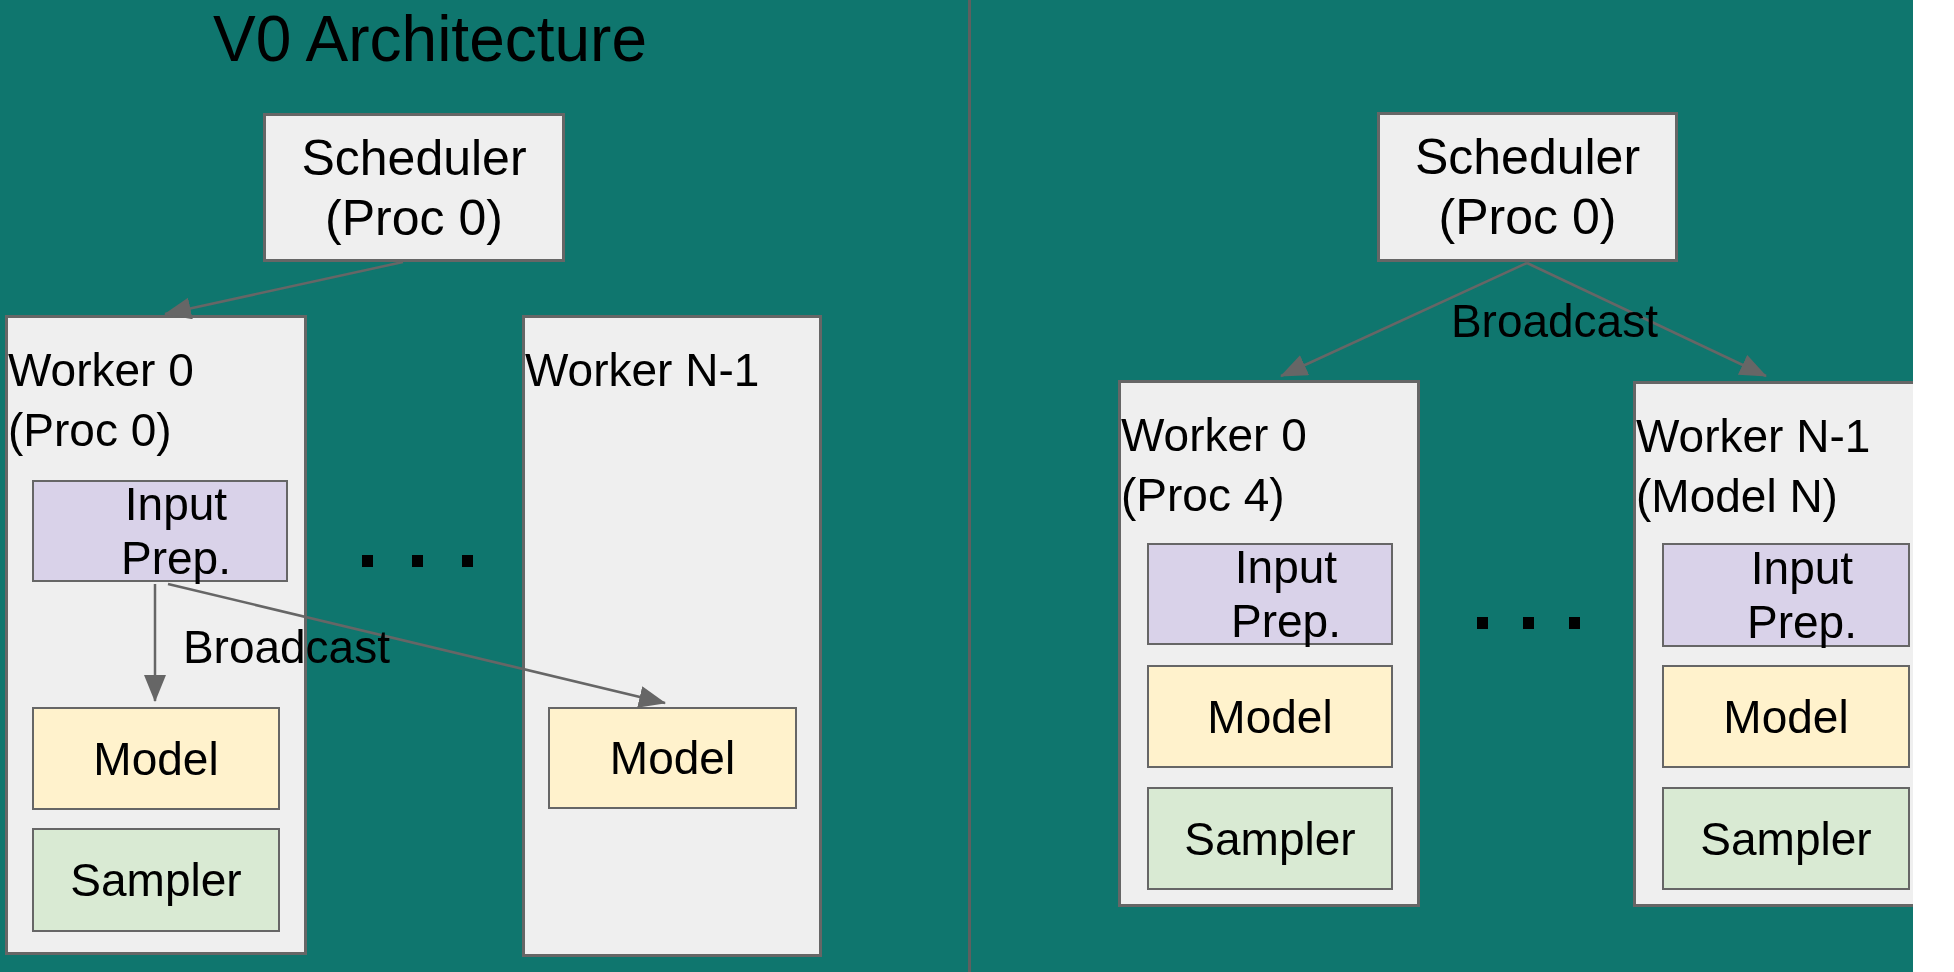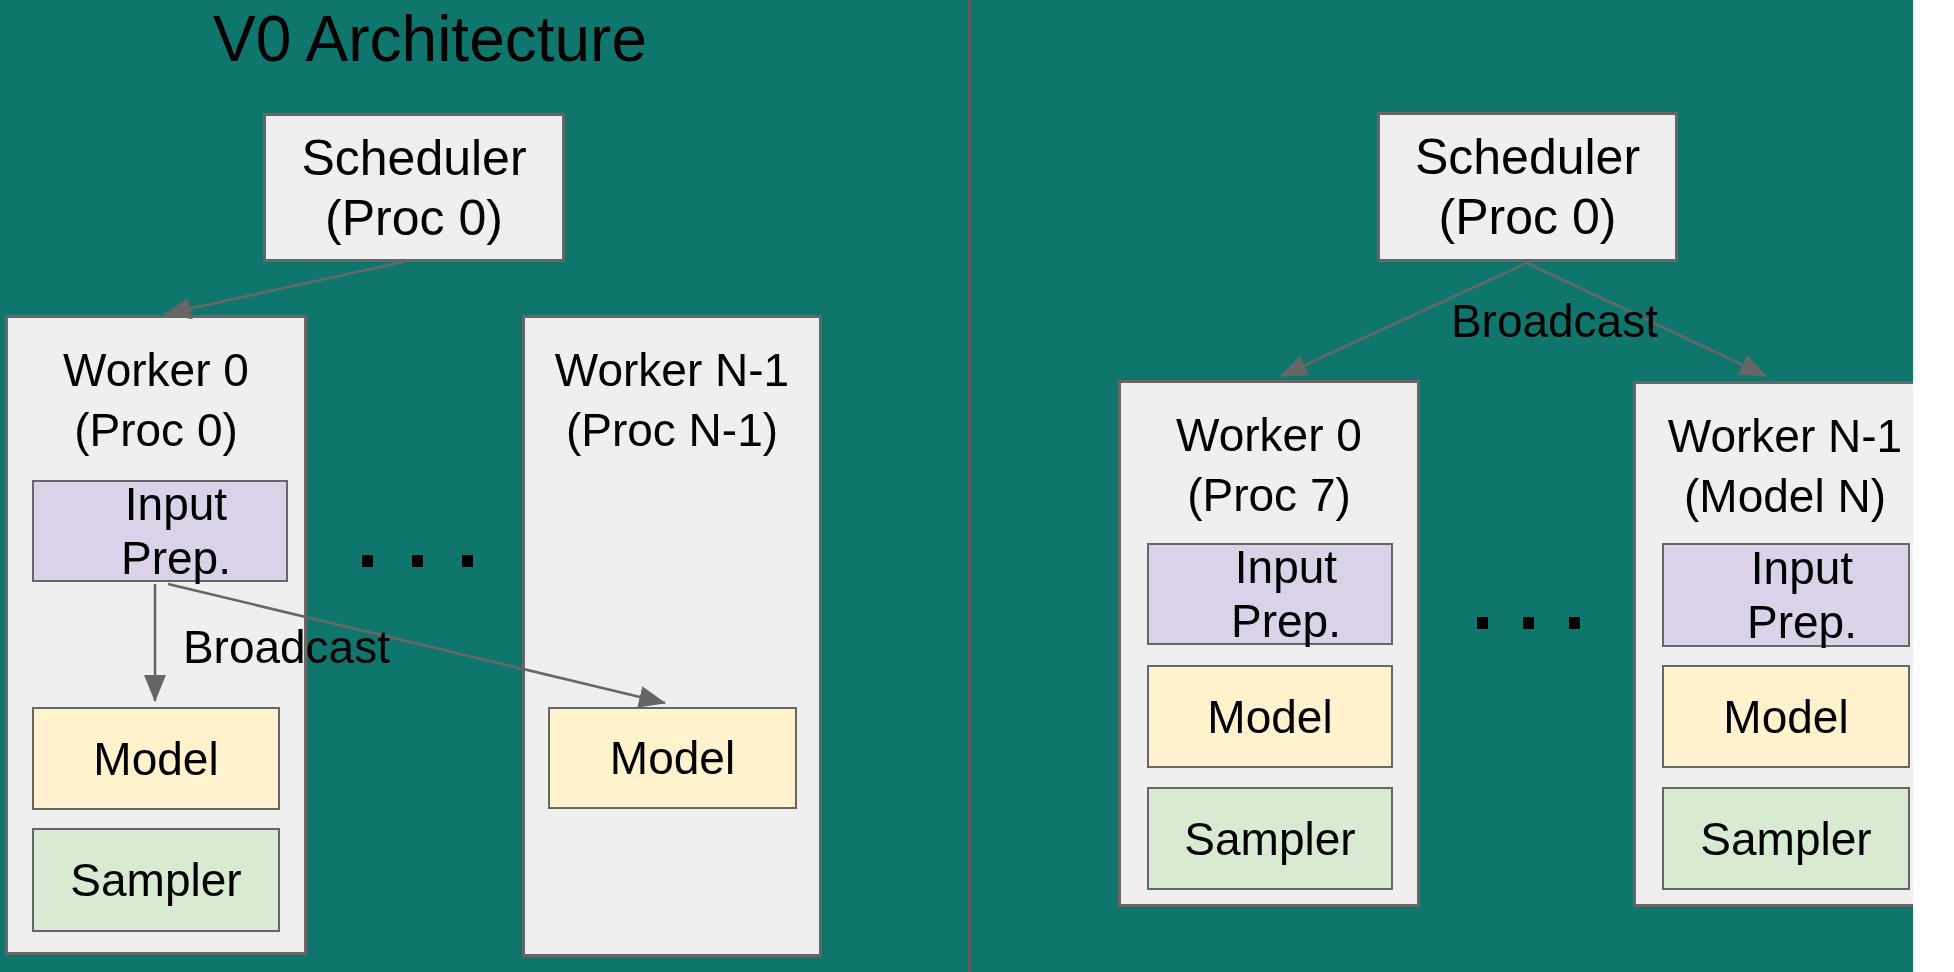--- a/index.html
+++ b/index.html
@@ -30,21 +30,20 @@
     flex-direction:column;
     justify-content:center;
     align-items:center;
     font-size:50px;
     line-height:60px;
     text-align:center;
   }
   .wlabel{
     position:absolute;
     left:0;right:0;top:22px;
-    text-align:center;
     font-size:46px;
     line-height:60px;
   }
   .inner{
     position:absolute;
     border:2px solid var(--border_gray,#666666);
     box-sizing:border-box;
     display:flex;
     align-items:center;
     justify-content:center;
@@ -113,21 +112,20 @@
       <span>Model</span>
     </div>
     <div class="inner green" style="left:24px;top:510px;width:248px;height:104px;">
       <span>Sampler</span>
     </div>
   </div>
 
   <div class="gbox" style="left:522px;top:315px;width:300px;height:642px;">
     <div class="wlabel">
       <div>Worker N-1</div>
-      <div>(Proc N-1)</div>
     </div>
     <div class="inner yellow" style="left:23px;top:389px;width:249px;height:102px;">
       <span>Model</span>
     </div>
   </div>
 
   <div class="dots" style="left:362px;top:555px;gap:39px;" aria-label="...">
     <span></span>
       <span></span>
       <span></span>
@@ -141,21 +139,21 @@
   <div class="gbox sched" style="left:1377px;top:112px;width:301px;height:150px;">
     <div>Scheduler</div>
     <div>(Proc 0)</div>
   </div>
 
   <div class="blabel" style="left:1398px;top:298px;width:260px;">Broadcast</div>
 
   <div class="gbox" style="left:1118px;top:380px;width:302px;height:527px;">
     <div class="wlabel">
       <div>Worker 0</div>
-      <div>(Proc 7)</div>
+      <div>(Proc 4)</div>
     </div>
     <div class="inner purple" style="left:26px;top:160px;width:246px;height:102px;">
       <span>Input Prep.</span>
     </div>
     <div class="inner yellow" style="left:26px;top:282px;width:246px;height:103px;">
       <span>Model</span>
     </div>
     <div class="inner green" style="left:26px;top:404px;width:246px;height:103px;">
       <span>Sampler</span>
     </div>

